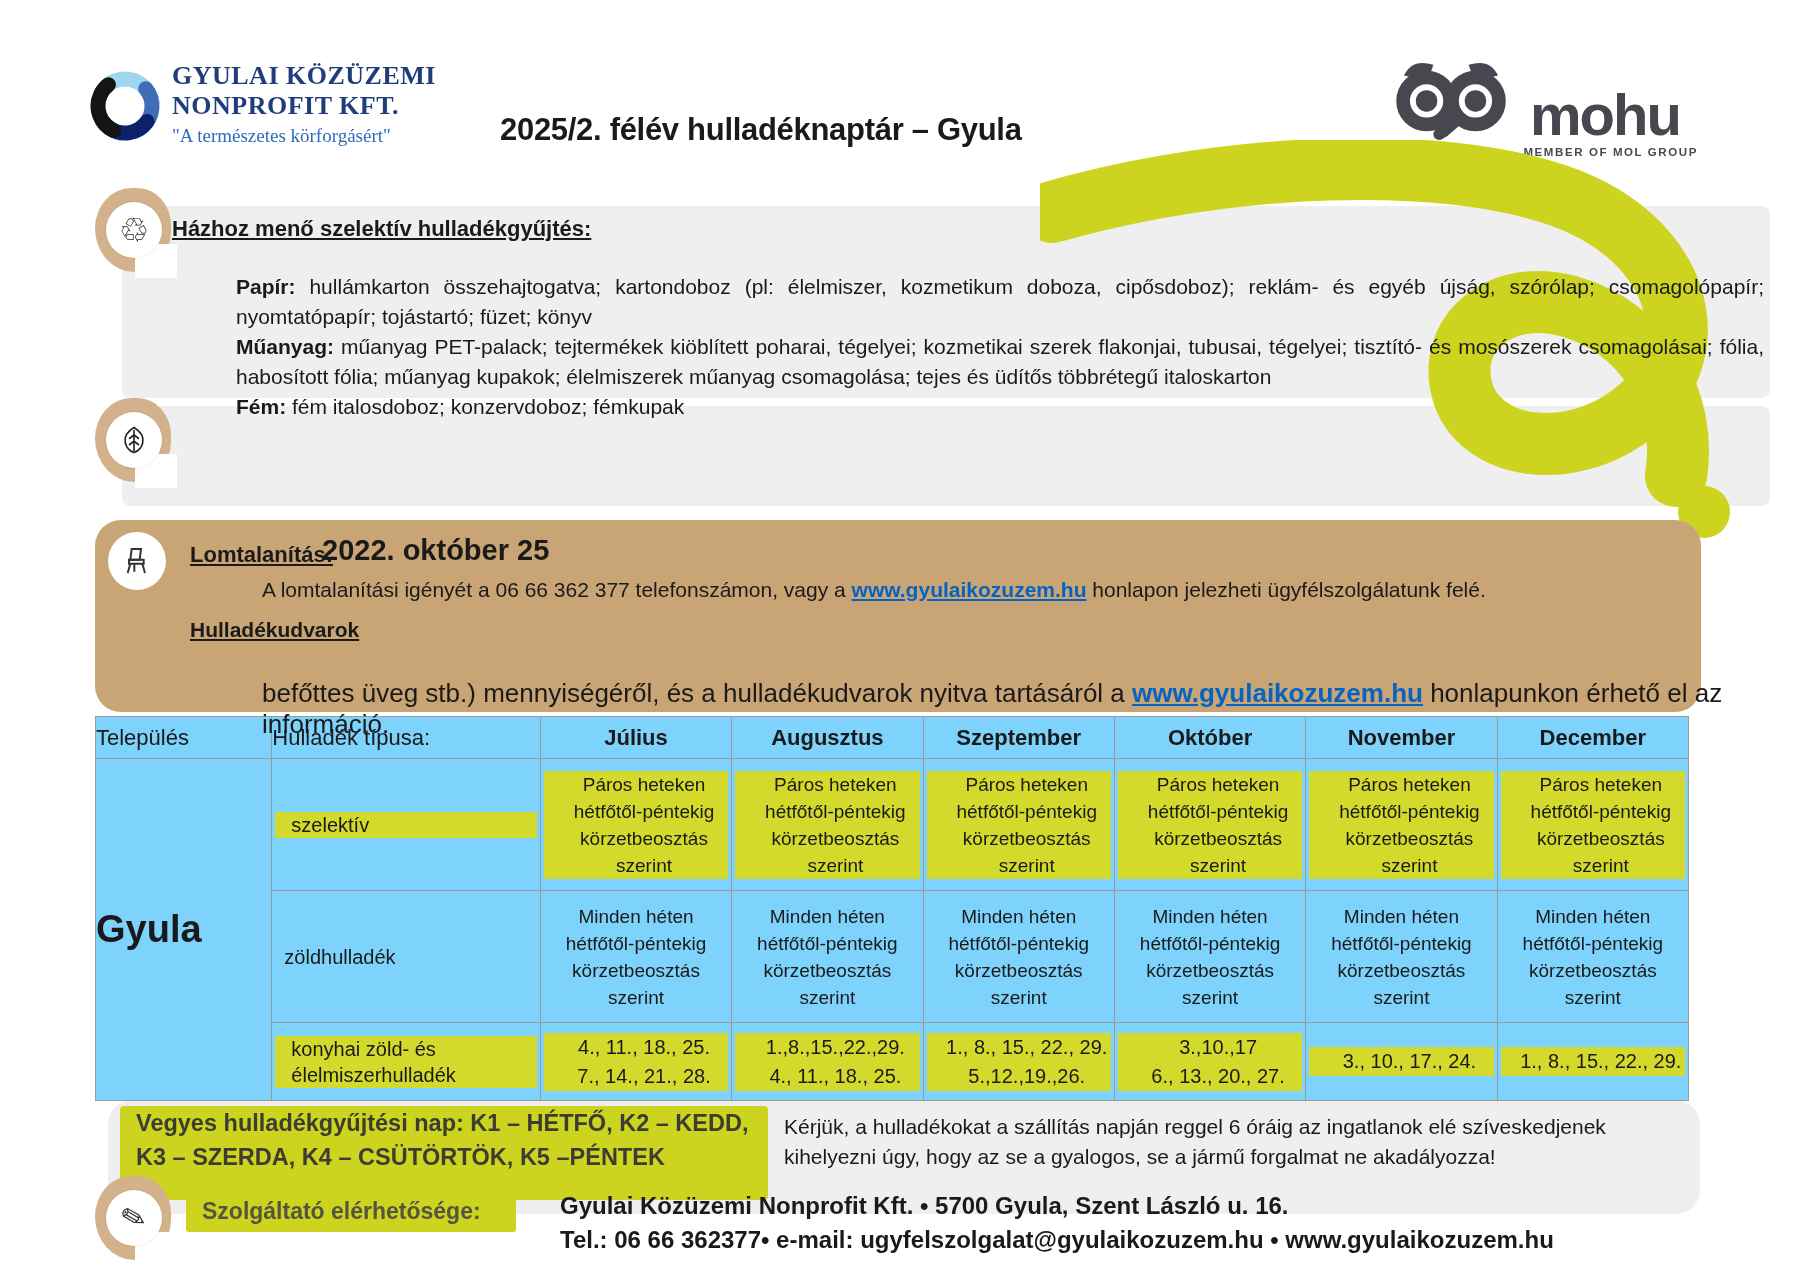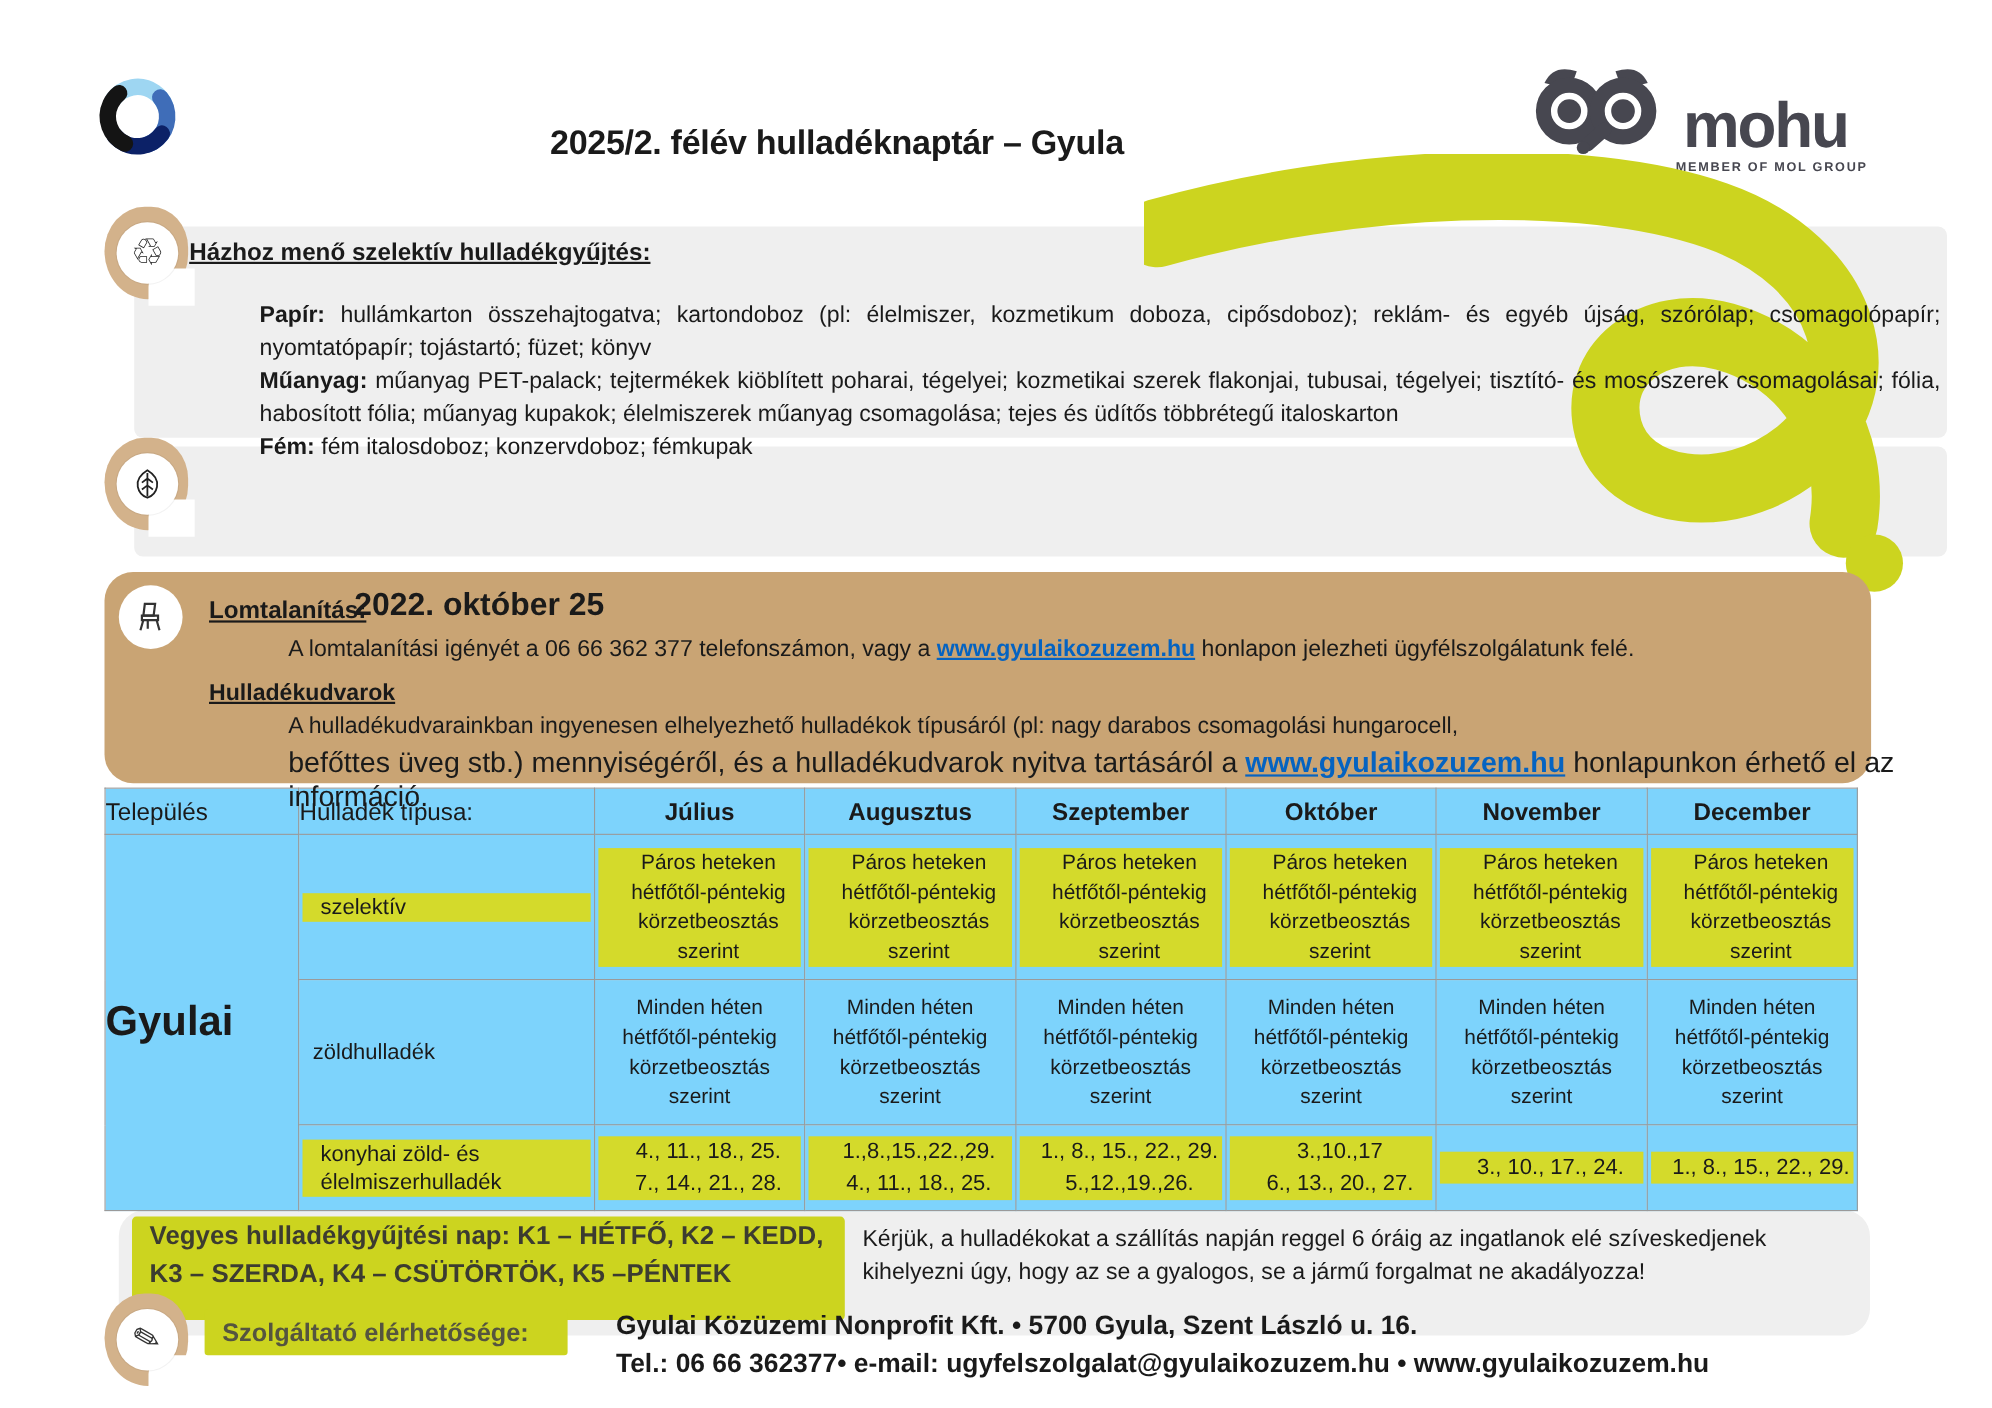--- a/index.html
+++ b/index.html
@@ -103,20 +103,24 @@
     <circle cx="664" cy="372" r="26" fill="#ccd41f"></circle>
   </svg>
 
   <div id="provider-logo" class="abs">
     <svg class="swirl" viewBox="0 0 74 82">
       <circle cx="37" cy="43" r="27" fill="none" stroke="#9ed6f2" stroke-width="15" stroke-dasharray="58 200" transform="rotate(-145 37 43)" stroke-linecap="round"></circle>
       <circle cx="37" cy="43" r="27" fill="none" stroke="#3f6db8" stroke-width="15" stroke-dasharray="52 200" transform="rotate(-40 37 43)" stroke-linecap="round"></circle>
       <circle cx="37" cy="43" r="27" fill="none" stroke="#0c2167" stroke-width="15" stroke-dasharray="50 200" transform="rotate(35 37 43)" stroke-linecap="round"></circle>
       <circle cx="37" cy="43" r="27" fill="none" stroke="#141414" stroke-width="15" stroke-dasharray="55 200" transform="rotate(115 37 43)" stroke-linecap="round"></circle>
     </svg>
+    <div class="ptext">
+      <div class="provider-name">GYULAI KÖZÜZEMI NONPROFIT KFT.</div>
+      <div class="provider-tagline">"A természetes körforgásért"</div>
+    </div>
   </div>
 
   <div id="doc-title" class="abs">2025/2.  félév hulladéknaptár – Gyula</div>
 
   <div id="mohu-logo" class="abs">
     <div id="mohu-top">
       <svg id="mohu-owl" viewBox="0 0 130 90">
         <path d="M16 20 Q24 2 46 9 L40 26 Z" fill="#474750"></path>
         <path d="M112 20 Q104 2 82 9 L88 26 Z" fill="#474750"></path>
         <circle cx="39" cy="46" r="24" fill="none" stroke="#474750" stroke-width="14"></circle>
@@ -171,21 +175,20 @@
         <path d="M7 14 L5 21 M16 14 L18 21 M10 14 L10 20"></path>
       </svg>
     </div>
   </div>
   <div id="bulky-heading" class="abs sec-heading" style="z-index:3;">Lomtalanítás:</div>
   <div id="bulky-date" class="abs" style="z-index:3;">2022. október 25</div>
   <div id="bulky-phone" class="abs" style="z-index:3;">
     <span>A lomtalanítási igényét a 06 66 362 377 telefonszámon, vagy a </span><a href="#" class="doc-link">www.gyulaikozuzem.hu</a><span>  honlapon jelezheti ügyfélszolgálatunk felé.</span>
   </div>
   <div id="yards-heading" class="abs sec-heading" style="z-index:3;">Hulladékudvarok</div>
-  <div id="yards-l1" class="abs" style="z-index:3;">A hulladékudvarainkban ingyenesen elhelyezhető hulladékok típusáról (pl: nagy darabos csomagolási hungarocell,</div>
   <div id="yards-l2" class="abs" style="z-index:3;">
     <span>befőttes üveg stb.) mennyiségéről, és a hulladékudvarok nyitva tartásáról a </span><a href="#" class="doc-link">www.gyulaikozuzem.hu</a><span>  honlapunkon érhető el az információ.</span>
   </div>
 
   <table id="calendar-table" class="abs">
     <colgroup>
       <col class="c-town">
         <col class="c-type">
       <col class="c-month">
         <col class="c-month">
@@ -199,21 +202,21 @@
       <th class="h-left">Település</th>
       <th class="h-left">Hulladék típusa:</th>
       <th class="h-month">Július</th>
       <th class="h-month">Augusztus</th>
       <th class="h-month">Szeptember</th>
       <th class="h-month">Október</th>
       <th class="h-month">November</th>
       <th class="h-month">December</th>
     </tr>
     <tr class="r-sel">
-      <td class="city-cell" rowspan="3">Gyulai</td>
+      <td class="city-cell" rowspan="3">Gyula</td>
       <td>
             <div class="cell-pad">
               <div class="cell-fill lime cell-label">szelektív</div>
             </div>
           </td>
       <td>
             <div class="cell-pad">
               <div class="cell-fill lime">Páros heteken hétfőtől-péntekig körzetbeosztás szerint</div>
             </div>
           </td>

